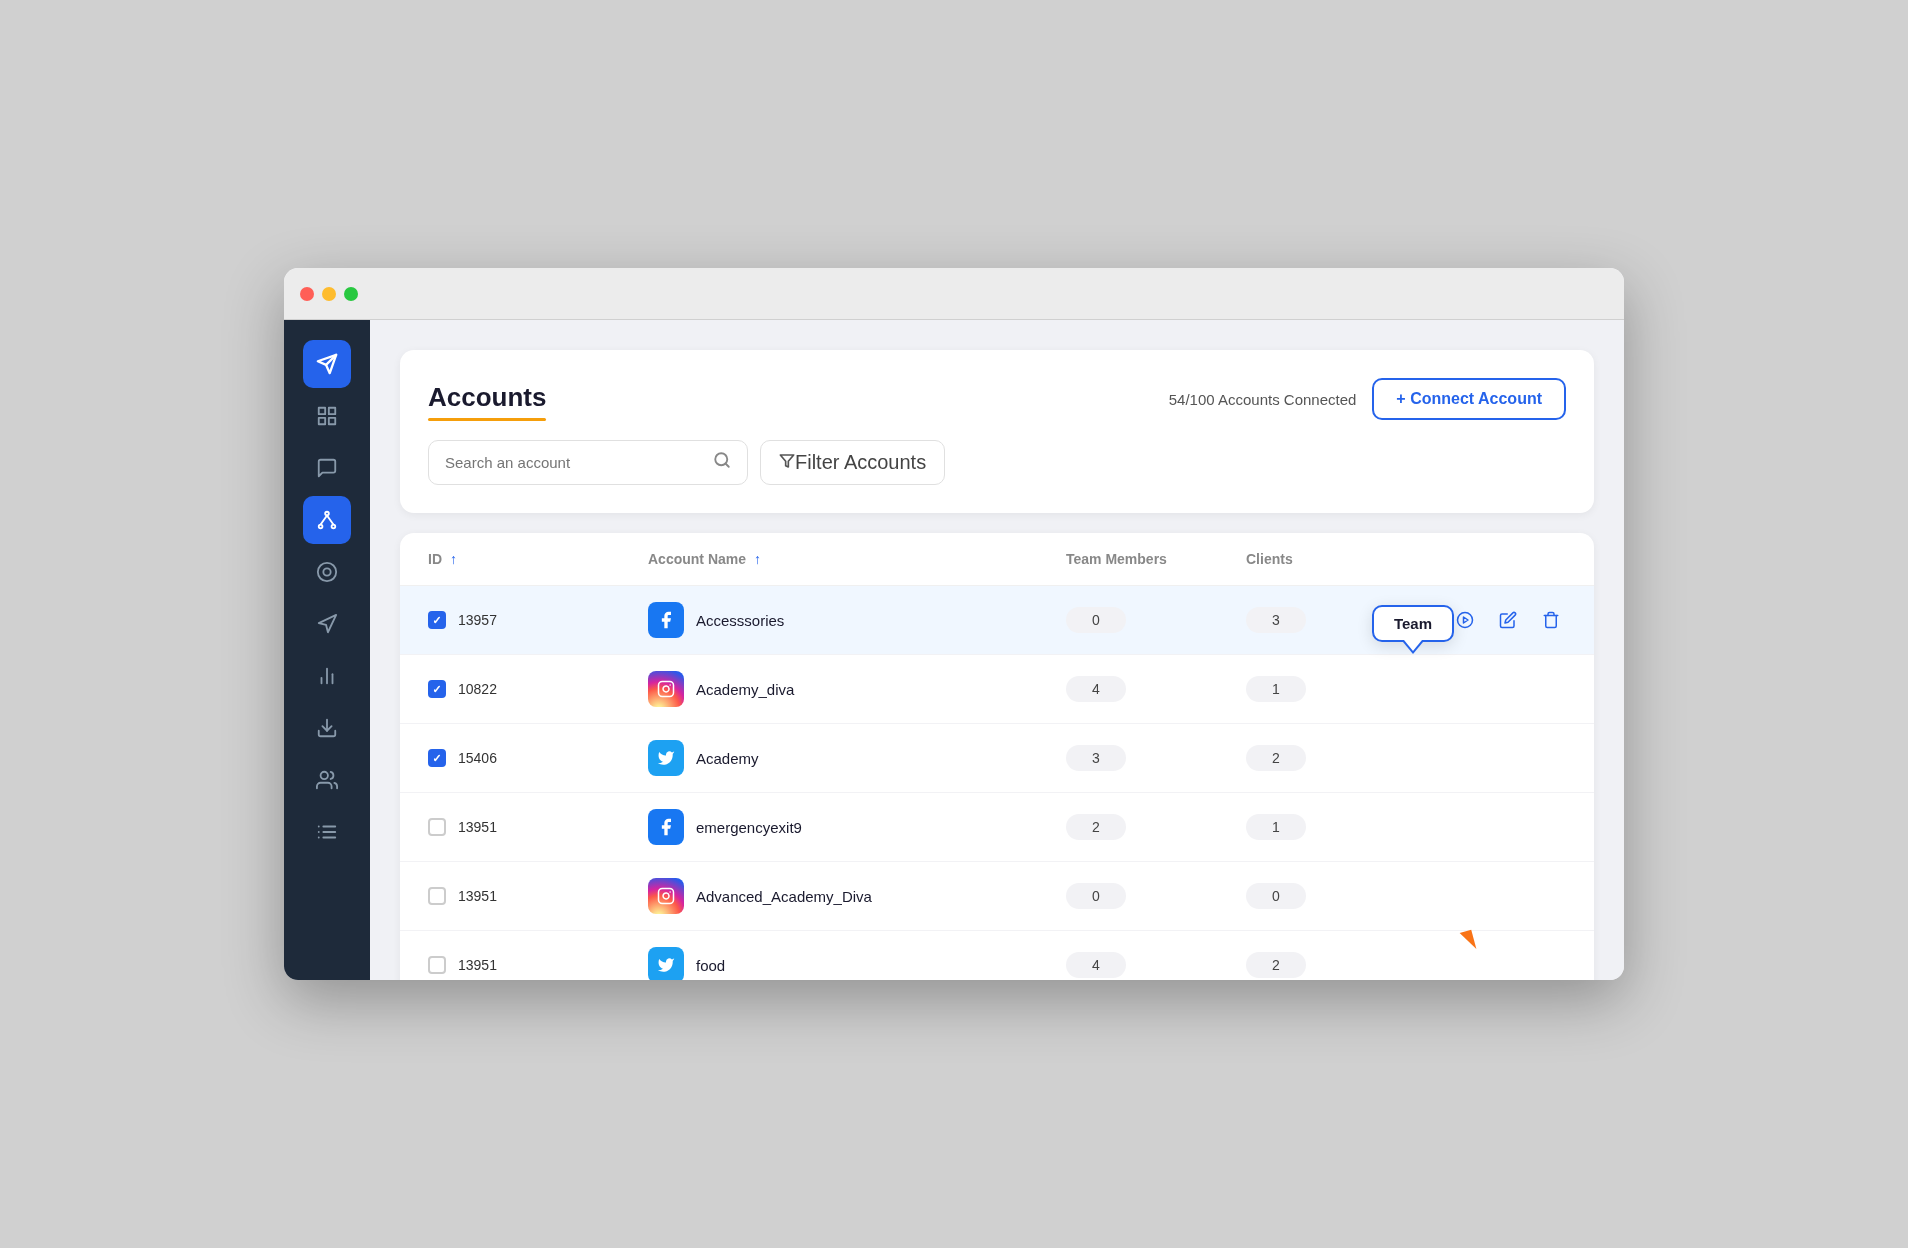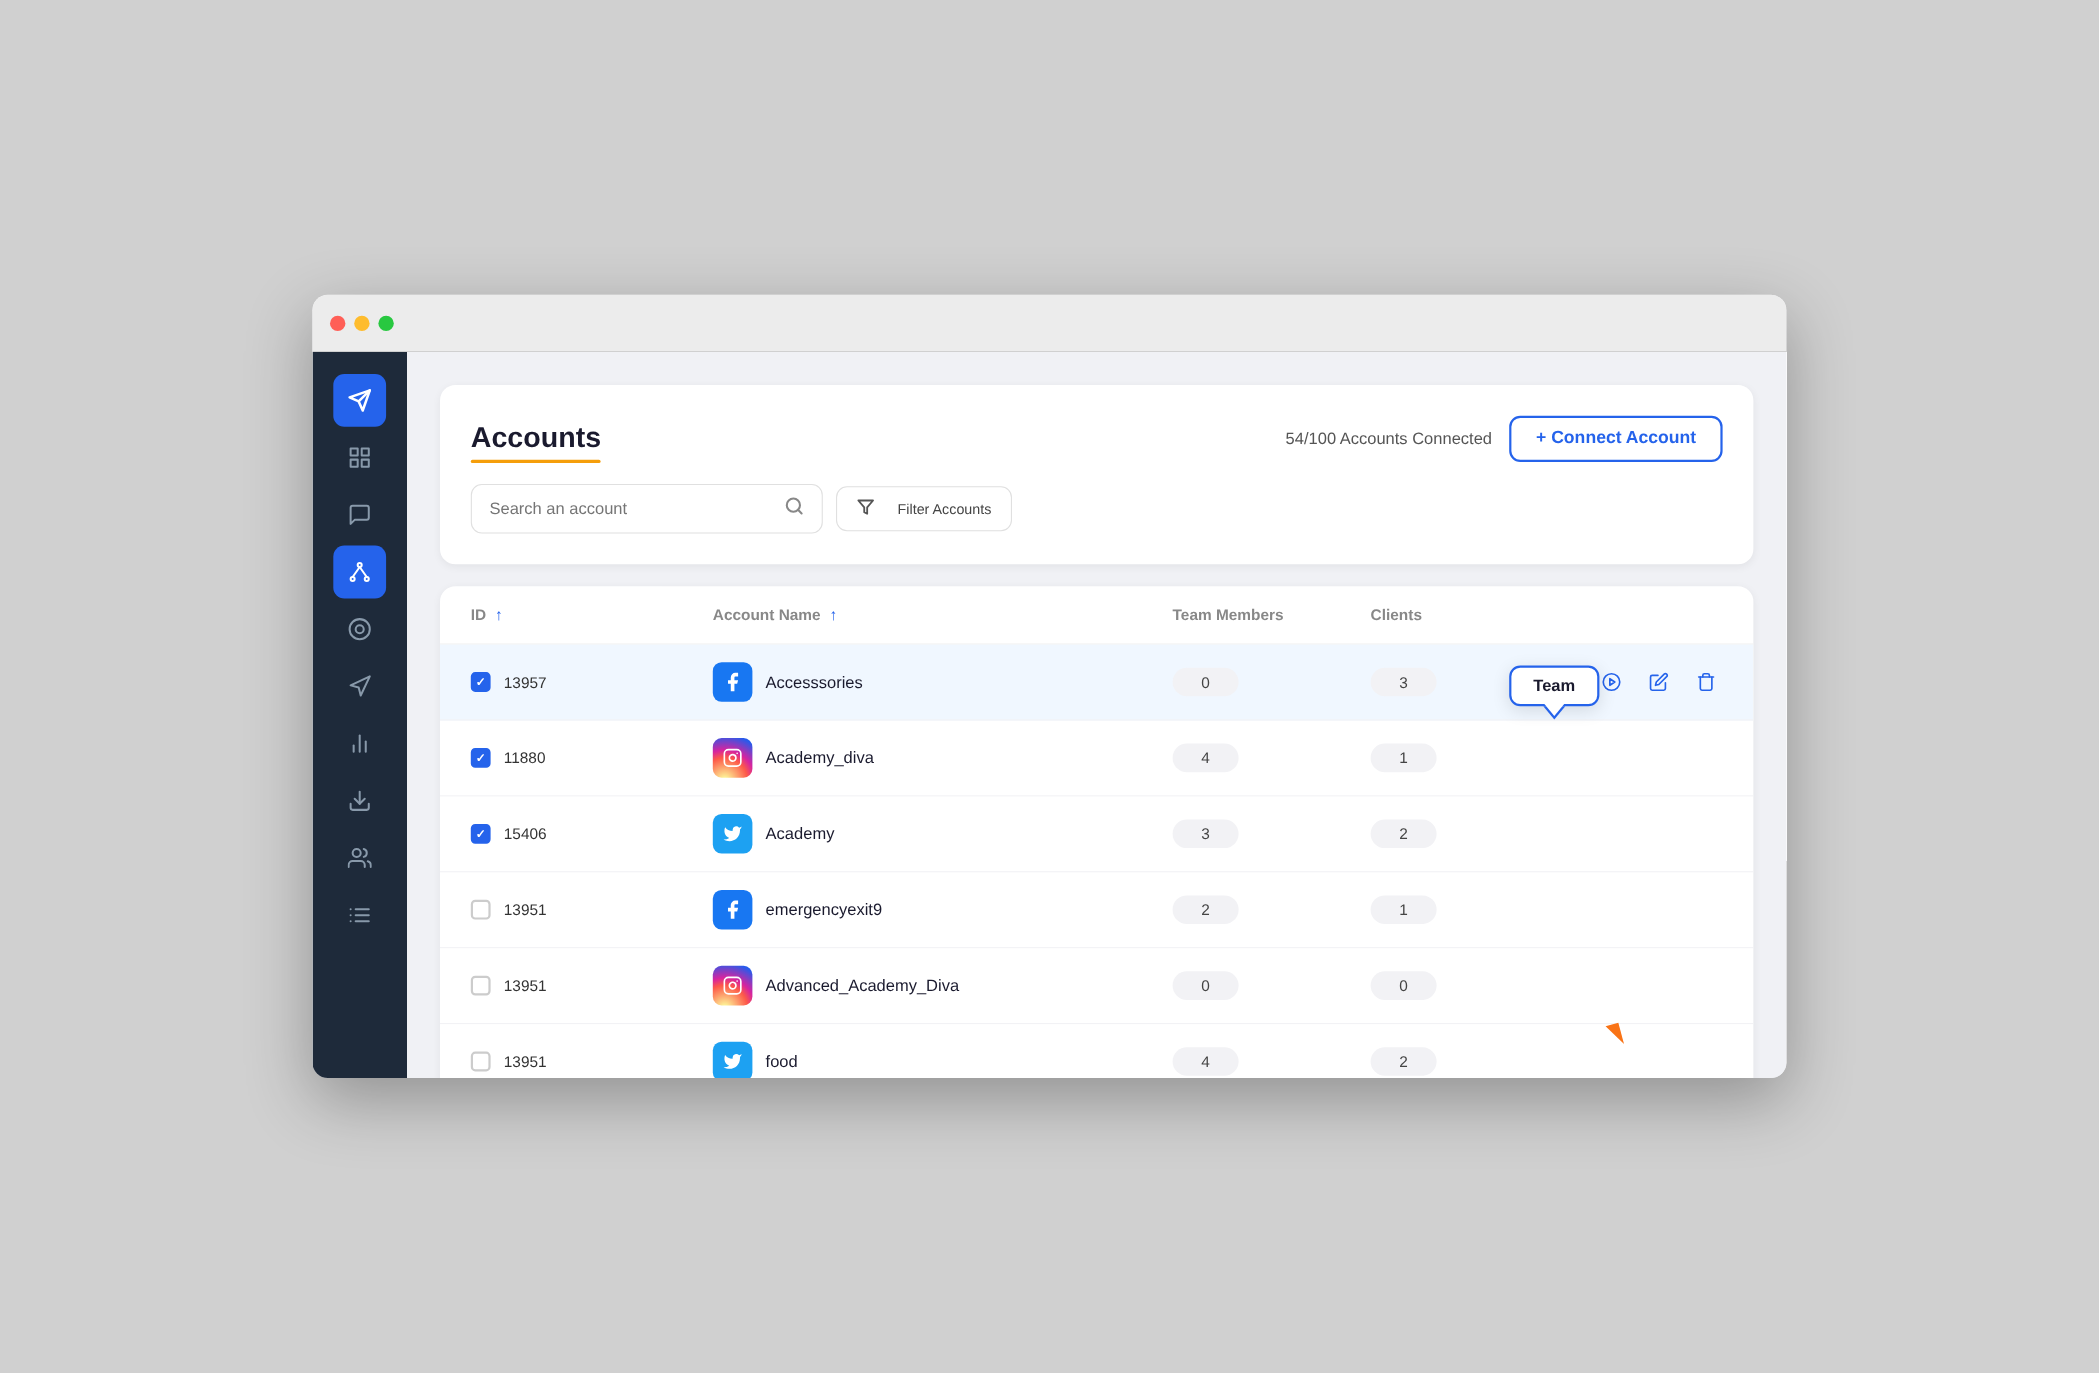--- a/index.html
+++ b/index.html
@@ -170,26 +170,26 @@
       font-size: 15px;
       color: #888;
       width: 100%;
       background: transparent;
     }
     .search-icon-svg { color: #888; font-size: 18px; }
 
     .filter-btn {
       display: flex;
       align-items: center;
-      gap: 21px;
+      gap: 0;
       border: 1.5px solid #e0e0e0;
       border-radius: 10px;
       padding: 10px 18px;
       background: white;
-      font-size: 13px;
+      font-size: 20px;
       color: #444;
       cursor: pointer;
     }
 
     
     .table-card {
       background: white;
       border-radius: 14px;
       padding: 0;
       box-shadow: 0 2px 8px rgba(0,0,0,0.06);
@@ -564,21 +564,21 @@
           </div>
         </div>
 
         <div class="edit-tooltip">Team</div>
 
         <div class="cursor"></div>
 
         <div class="table-row">
           <div class="row-id-cell">
             <div class="checkbox checked"></div>
-            <span class="row-id">11880</span>
+            <span class="row-id">10822</span>
           </div>
           <div class="account-name-cell">
             <div class="social-icon instagram">
               <svg width="18" height="18" viewBox="0 0 24 24" fill="none" stroke="white" stroke-width="2" stroke-linecap="round" stroke-linejoin="round">
                 <rect x="2" y="2" width="20" height="20" rx="5" ry="5"></rect>
                 <path d="M16 11.37A4 4 0 1 1 12.63 8 4 4 0 0 1 16 11.37z"></path>
                 <line x1="17.5" y1="6.5" x2="17.51" y2="6.5"></line>
               </svg>
             </div>
             <span class="account-name">Academy_diva</span>

